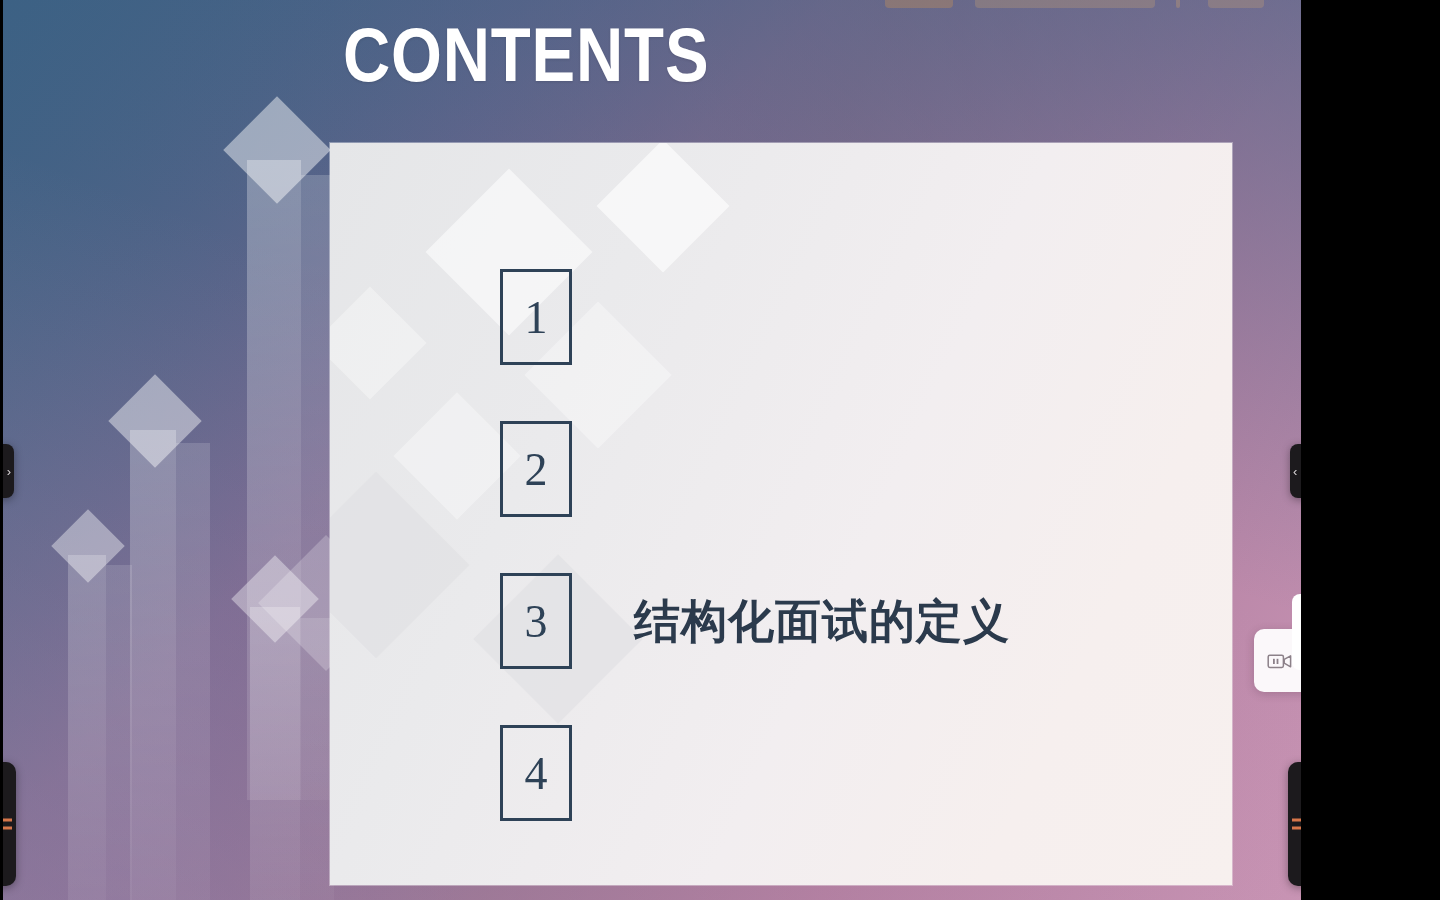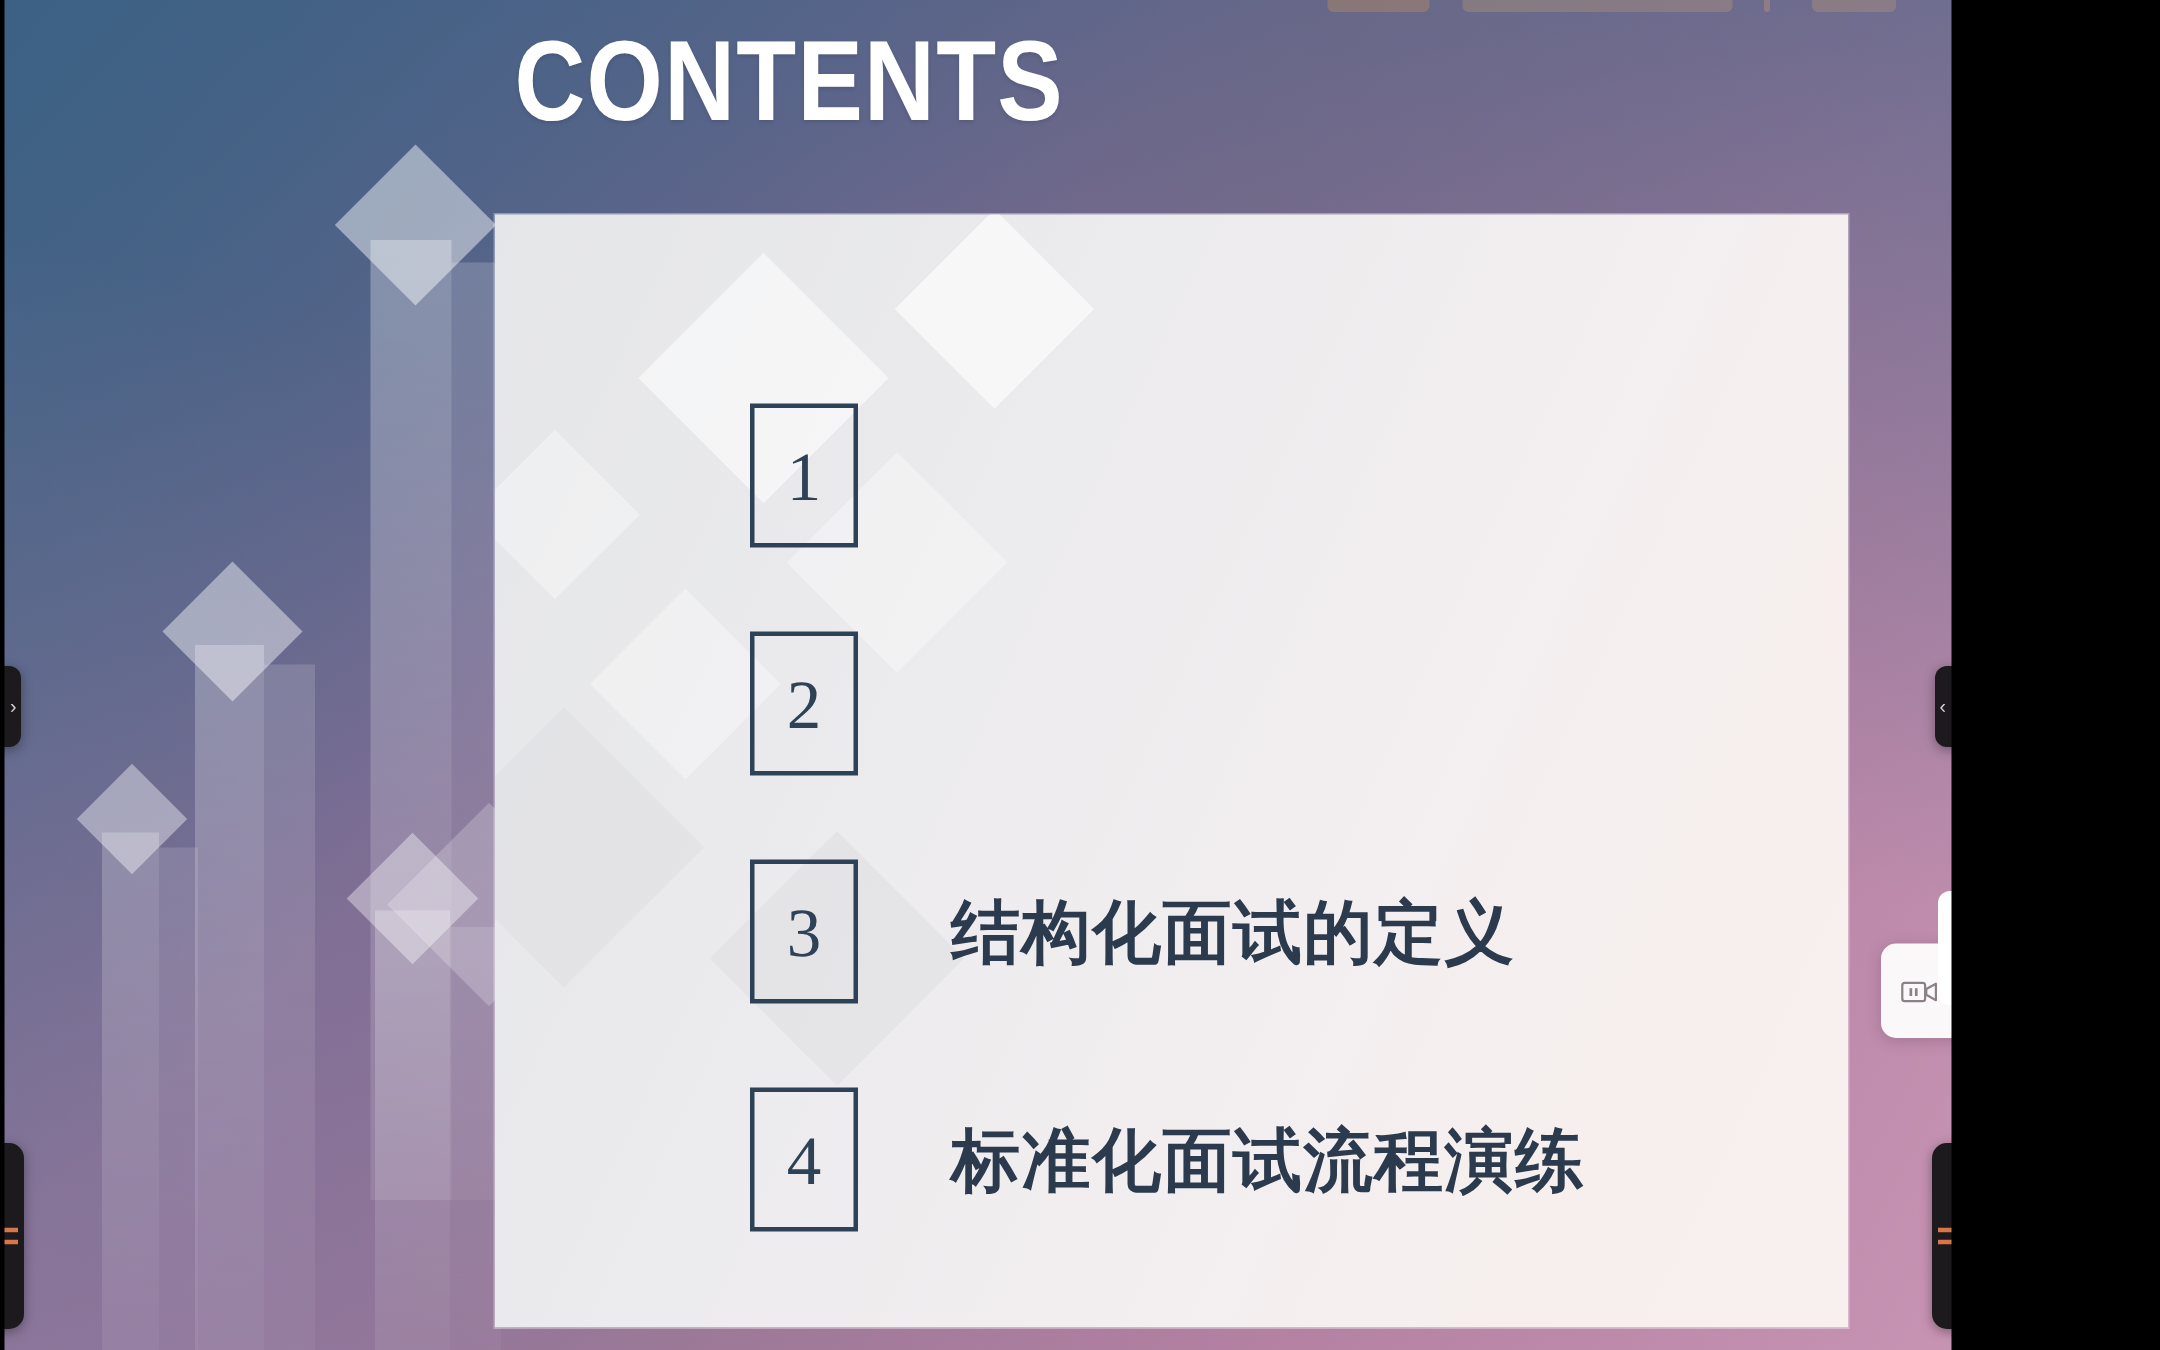--- a/index.html
+++ b/index.html
@@ -270,21 +270,20 @@
         <div class="toc-num">2</div>
       </div>
 
       <div class="toc-item">
         <div class="toc-num">3</div>
         <div class="toc-label">结构化面试的定义</div>
       </div>
 
       <div class="toc-item">
         <div class="toc-num">4</div>
-        <div class="toc-label">标准化面试流程演练</div>
       </div>
 
     </div>
   </div>
 
   <div class="rec-toolbar">
 
     <div class="rec-btn">
       <svg width="26" height="20" viewBox="0 0 26 20" fill="none">
         <rect x="1.2" y="4.2" width="15.2" height="12.2" rx="1.6" stroke="#8c8189" stroke-width="1.5"></rect>

